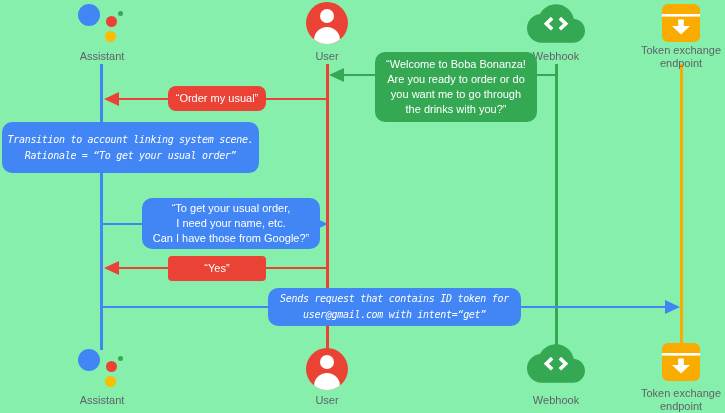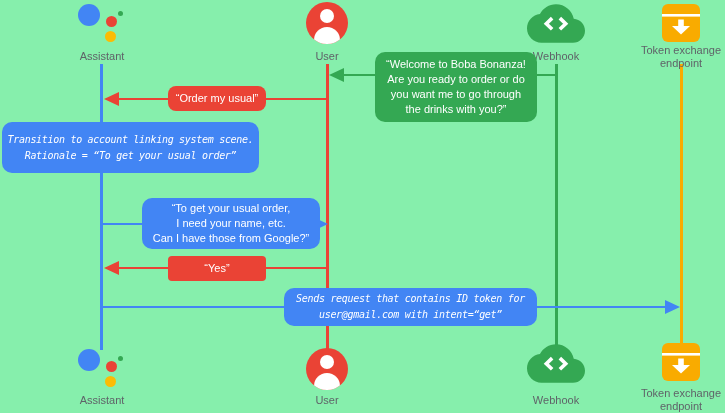--- a/index.html
+++ b/index.html
@@ -54,21 +54,21 @@
     font-size:10px;letter-spacing:-0.3px;line-height:16px;border-radius:10px;}
   .bg-green{background:#34A853;}
   .bg-red{background:#EA4335;}
   .bg-blue{background:#4285F4;}
   
   #box-welcome{left:375px;top:52px;width:162px;height:70px;}
   #box-order{left:168px;top:86px;width:98px;height:25px;border-radius:8px;}
   #box-transition{left:2px;top:122px;width:257px;height:51px;}
   #box-ask{left:142px;top:198px;width:178px;height:51px;}
   #box-yes{left:168px;top:256px;width:98px;height:25px;border-radius:4px;}
-  #box-send{left:268px;top:288px;width:253px;height:38px;margin-left:16px;}
+  #box-send{left:268px;top:288px;width:253px;height:38px;}
 </style>
 </head>
 <body>
 
 <div id="stage">
 
   <div class="lifeline" id="life-assistant"></div>
   <div class="lifeline" id="life-user"></div>
   <div class="lifeline" id="life-webhook"></div>
   <div class="lifeline" id="life-token"></div>

